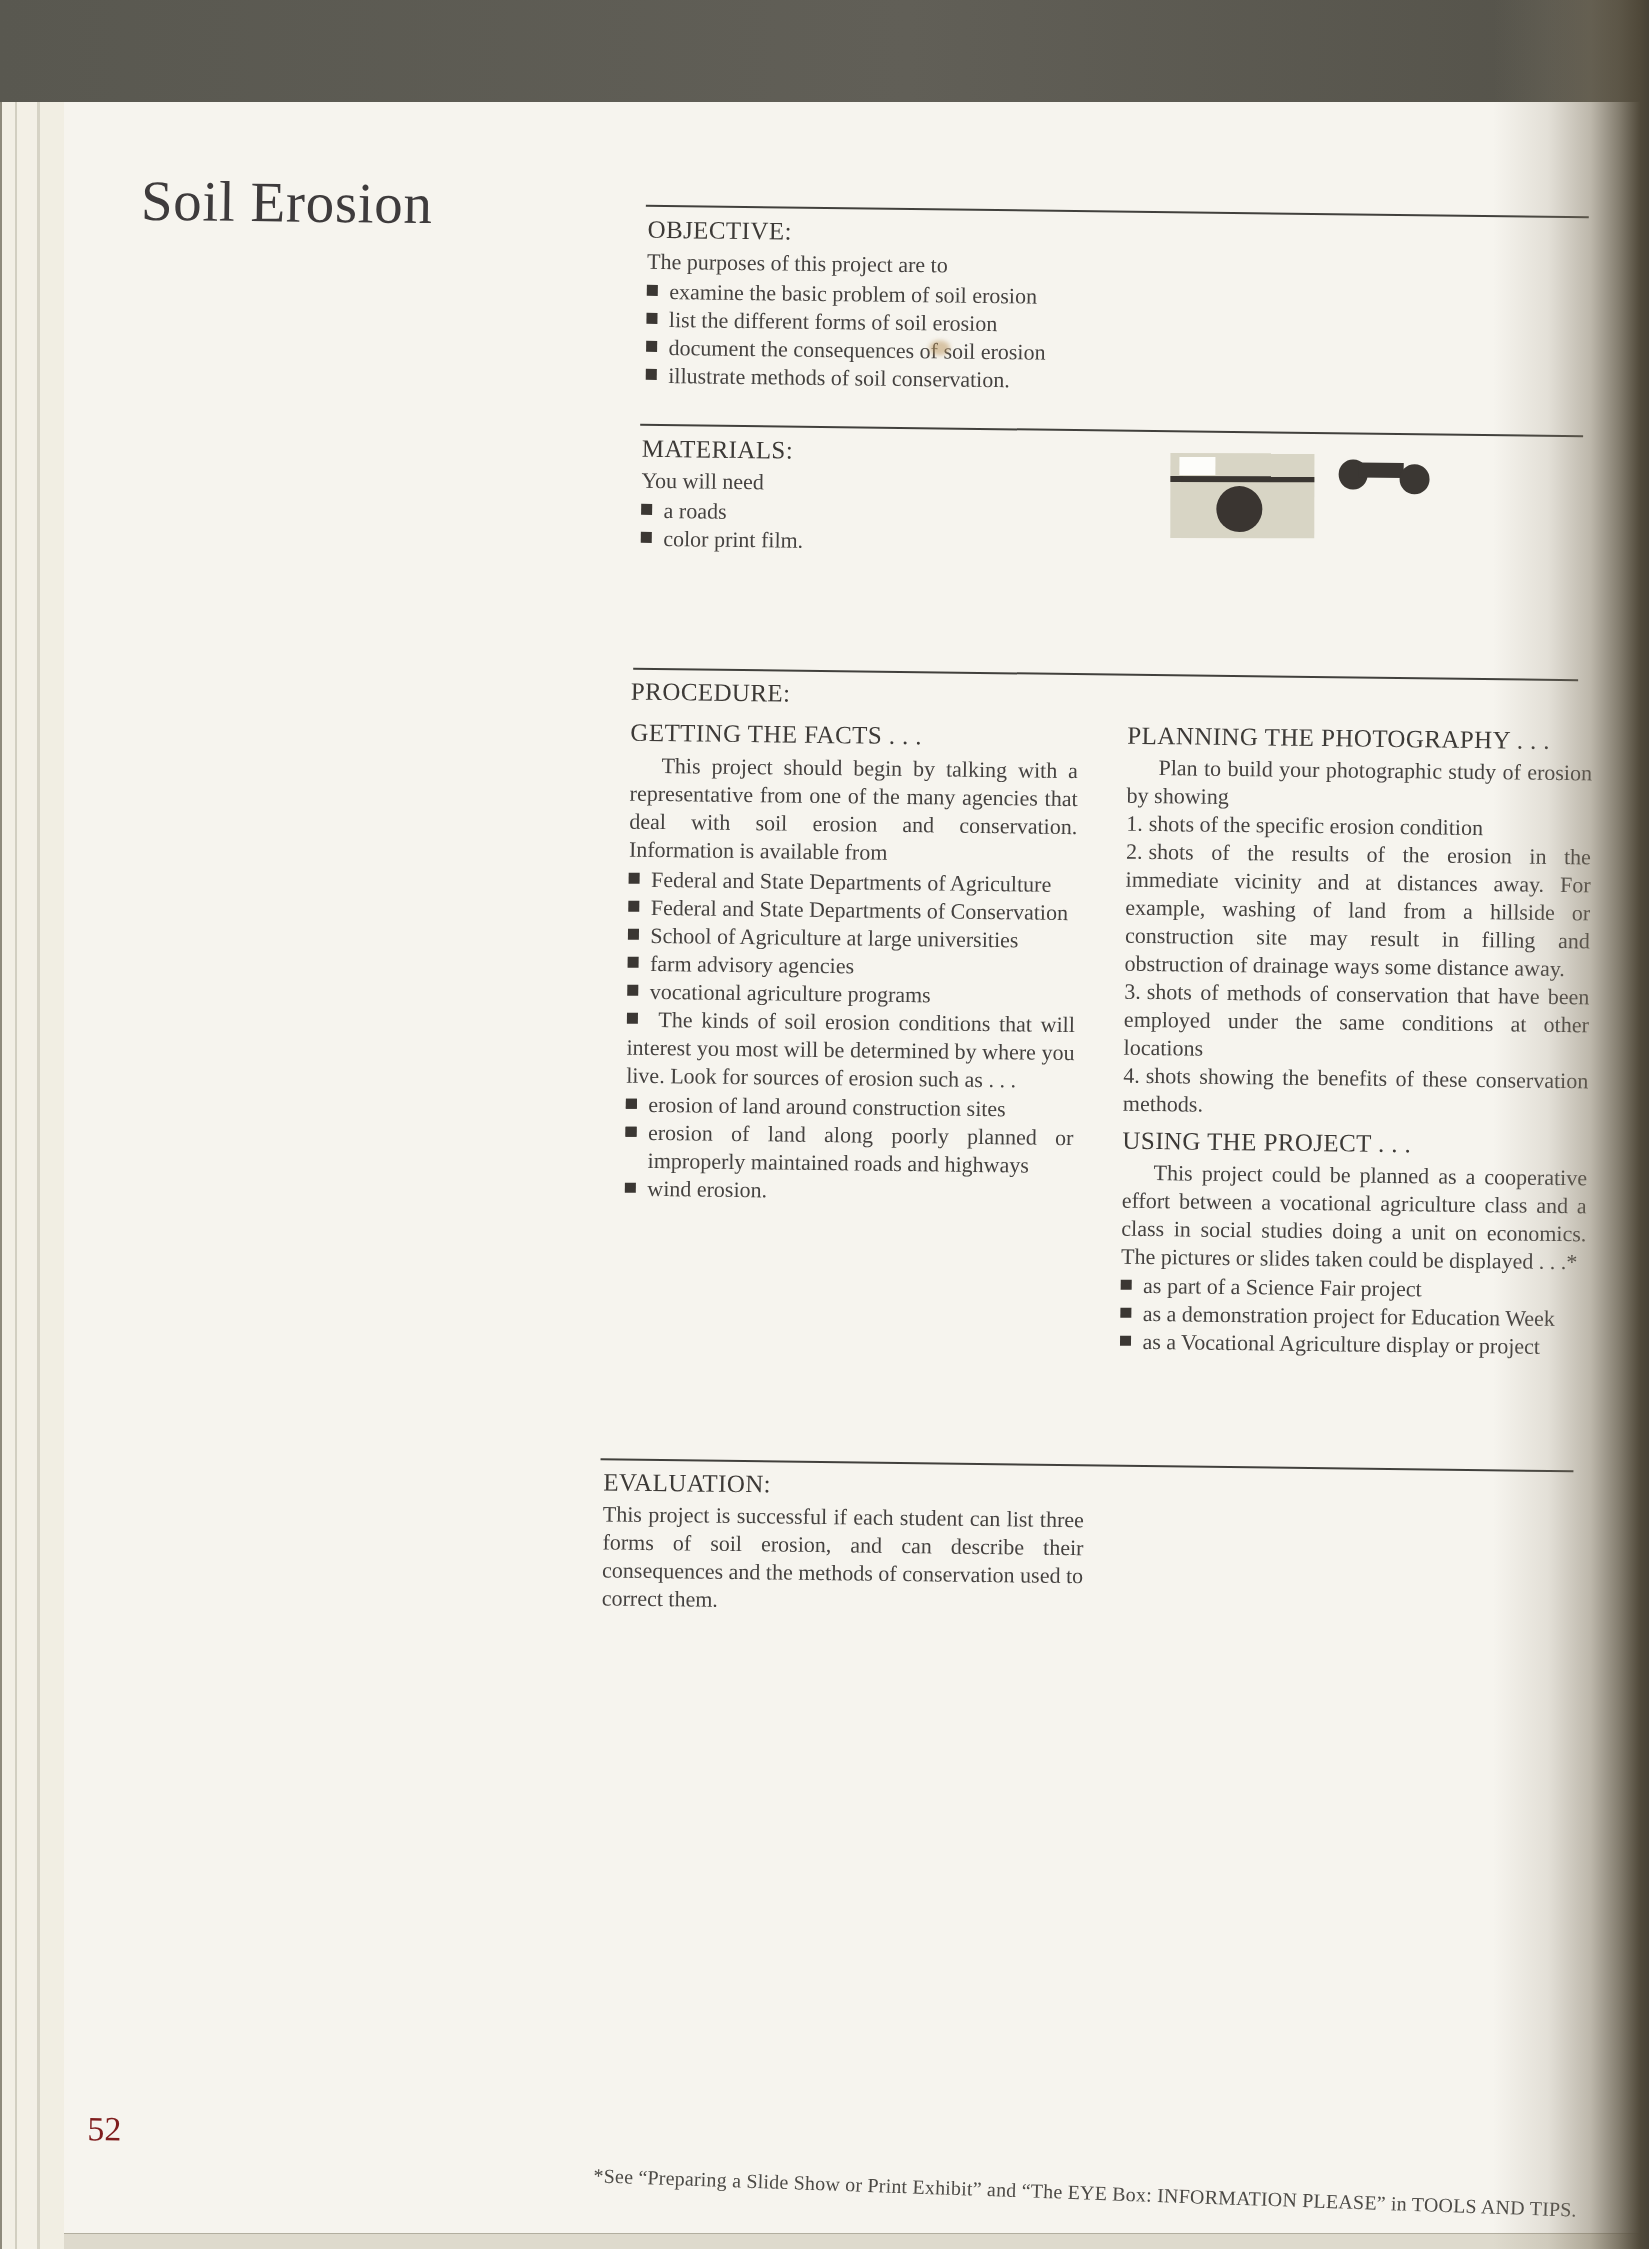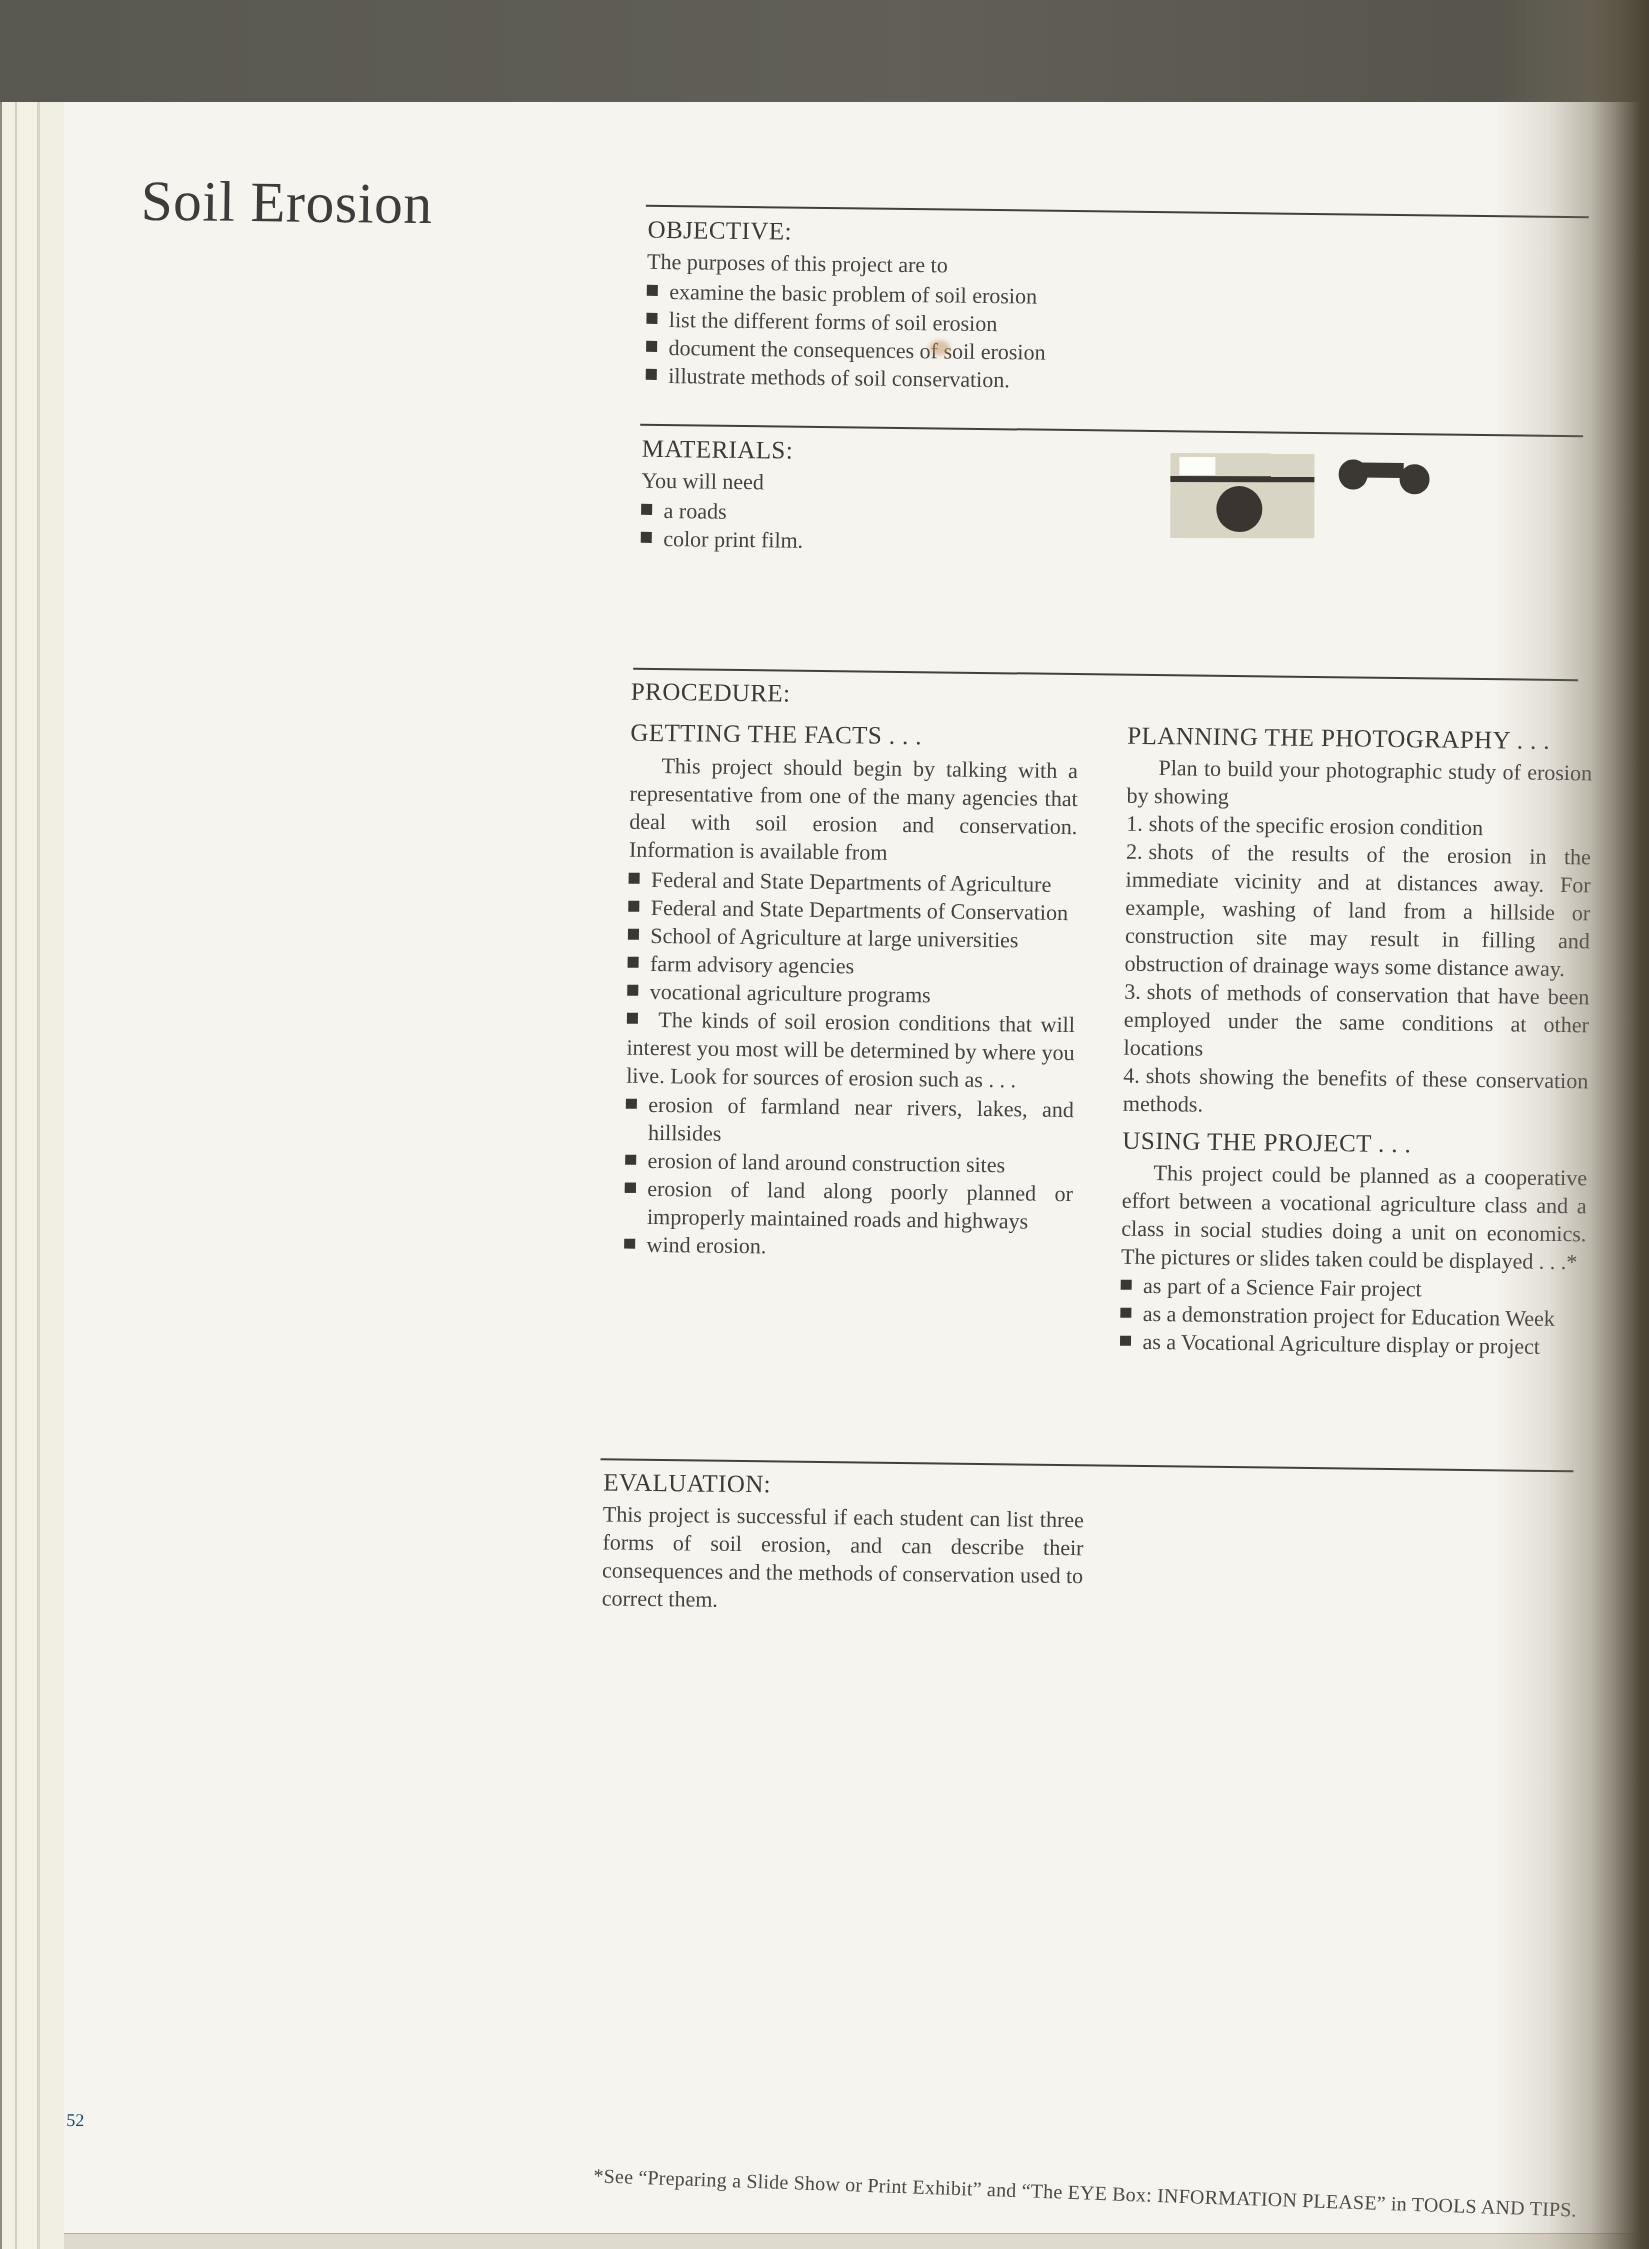--- a/index.html
+++ b/index.html
@@ -85,21 +85,21 @@
   }
   .camera .vf     { position:absolute; left:9px; top:3.7px;  width:36px; height:18px; background:#fdfdfa; }
   .camera .stripe { position:absolute; left:0;    top:22.5px; width:144px; height:6px;  background:#3a3632; }
   .camera .lens   { position:absolute; left:46px; top:33px; width:46px;  height:46px; border-radius:50%; background:#3a3531; }
   
   .film { position:absolute; left:1342px; top:451px; width:93px; height:37px; }
   .film .fc1  { position:absolute; left:0;    top:1.5px; width:28.5px; height:30px; border-radius:50%; background:#3b3733; }
   .film .fbar { position:absolute; left:19.5px; top:4.5px; width:45px; height:15px; background:#3b3733; }
   .film .fc2  { position:absolute; left:61px; top:6px; width:30px; height:30px; border-radius:50%; background:#3b3733; }
 
-  .pagenum  { position:absolute; left:90px; top:2119px; font-size:18px; color:#0c4a6e; }
+  .pagenum  { position:absolute; left:111px; top:2119px; font-size:34px; color:#7f1d1d; }
   .footnote {
     position:absolute; left:618px; top:2167px; font-size:20px; color:#4c4a46;
     transform:rotate(1.3deg); transform-origin:0 0; white-space:nowrap; letter-spacing:0.2px;
   }
   .smudge {
     position:absolute; left:931px; top:339px; width:21px; height:15px;
     background:rgba(186,148,92,.5); border-radius:50%; filter:blur(2.2px);
   }
   
   .spine-shadow {
@@ -168,21 +168,21 @@
     <ul class="blist">
       <li><span class="sq"></span><span>Federal and State Departments of Agriculture</span></li>
       <li><span class="sq"></span><span>Federal and State Departments of Conservation</span></li>
       <li><span class="sq"></span><span>School of Agriculture at large universities</span></li>
       <li><span class="sq"></span><span>farm advisory agencies</span></li>
       <li><span class="sq"></span><span>vocational agriculture programs</span></li>
       <li><span class="sq"></span></li>
     </ul>
     <p class="ind mt16">The kinds of soil erosion conditions that will interest you most will be determined by where you live. Look for sources of erosion such as . . .</p>
     <ul class="blist">
-      <li><span class="sq"></span><span>erosion of farmland near rivers, lakes, and hillsides</span></li>
+      <li><span class="sq"></span></li>
       <li><span class="sq"></span><span>erosion of land around construction sites</span></li>
       <li><span class="sq"></span></li>
       <li><span class="sq"></span><span>erosion of land along poorly planned or improperly maintained roads and highways</span></li>
       <li><span class="sq"></span><span>wind erosion.</span></li>
     </ul>
   </section>
 
   <section class="col-right bodytxt">
     <h3 class="shead mb4">PLANNING THE PHOTOGRAPHY . . .</h3>
     <p class="ind">Plan to build your photographic study of erosion by showing</p>

